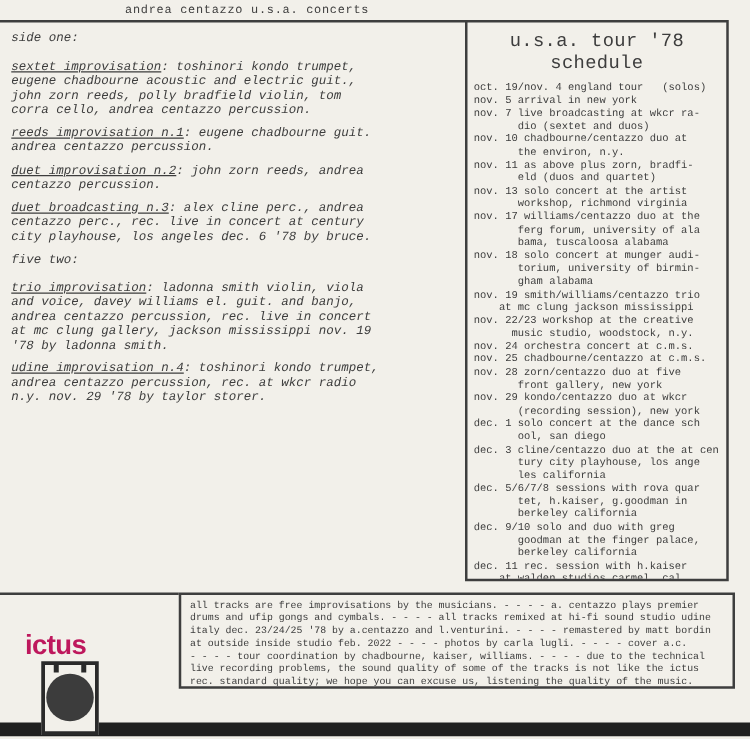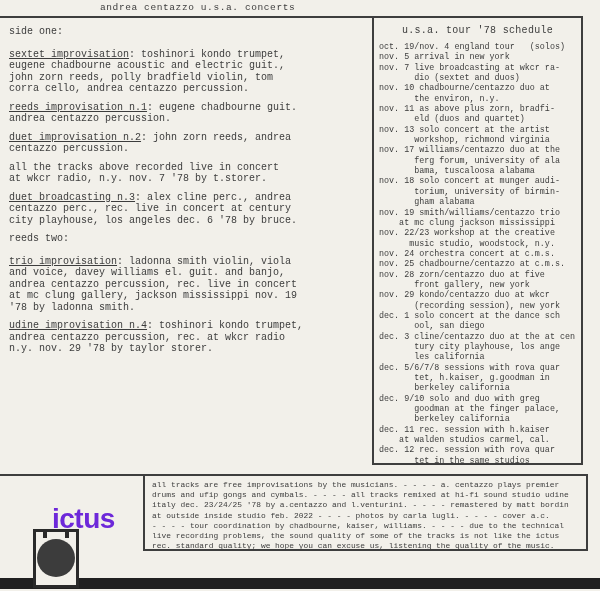--- a/index.html
+++ b/index.html
@@ -15,33 +15,33 @@
     position:absolute;left:100px;top:2px;
     font-size:9.5px;letter-spacing:.6px;text-align:center;
   }
   .title-rule{
     position:absolute;left:0;top:16px;width:372px;height:2px;
     background:#3e3e3e;
   }
   
   .left-col{
     position:absolute;left:9px;top:26px;width:300px;
-    font-size:10px;line-height:11.5px;
+    font-size:10px;line-height:11.5px;font-style:italic;
   }
   .side-heading{margin:0 0 11px 0;}
   .track{margin:0 0 7px 0;white-space:pre-line;}
   .track .lead{text-decoration:underline;text-underline-offset:1px;}
   
   .tour-box{
     position:absolute;left:372px;top:16px;width:211px;height:449px;
     box-sizing:border-box;border:2px solid #3e3e3e;
     padding:7px 5px 0 5px;overflow:hidden;
   }
   .tour-title{
-    font-size:10px;text-align:center;margin:0 0 6px 0;letter-spacing:.3px;
+    font-size:15px;text-align:center;margin:0 0 6px 0;letter-spacing:.3px;
   }
   .tour-body{
     font-size:8.4px;line-height:10.35px;white-space:pre;
   }
   
   .credits-rule{
     position:absolute;left:0;top:474px;width:143px;height:2px;background:#3e3e3e;
   }
   .credits-box{
     position:absolute;left:143px;top:474px;width:445px;height:77px;
@@ -51,23 +51,23 @@
   .credits-body{
     font-size:7.9px;line-height:10.2px;white-space:pre;
   }
   
   .bottom-bar{
     position:absolute;left:0;top:578px;width:600px;height:11px;
     background:#202020;z-index:1;
   }
   
   .logo-word{
-    position:absolute;left:52px;top:503px;
+    position:absolute;left:20px;top:503px;
     font-family:"Liberation Sans","DejaVu Sans",sans-serif;
-    font-weight:700;font-size:28px;letter-spacing:-.5px;color:#6d28d9;
+    font-weight:700;font-size:22px;letter-spacing:-.5px;color:#be185d;
     z-index:2;
   }
   .logo-mark{
     position:absolute;left:33px;top:529px;width:46px;height:59px;
     box-sizing:border-box;border:3px solid #2a2a2a;background:#f2f0ea;
     z-index:2;
   }
   .logo-mark .tab{
     position:absolute;top:0;width:4px;height:6px;background:#2a2a2a;
   }
@@ -90,27 +90,25 @@
     <div class="side-heading">side one:</div>
 
     <p class="track"><span class="lead">sextet improvisation</span><span>: toshinori kondo trumpet,
 eugene chadbourne acoustic and electric guit.,
 john zorn reeds, polly bradfield violin, tom
 corra cello, andrea centazzo percussion.</span></p>
     <p class="track"><span class="lead">reeds improvisation n.1</span><span>: eugene chadbourne guit.
 andrea centazzo percussion.</span></p>
     <p class="track"><span class="lead">duet improvisation n.2</span><span>: john zorn reeds, andrea
 centazzo percussion.</span></p>
-    <p class="track"><span class="lead"></span><span>all the tracks above recorded live in concert
-at wkcr radio, n.y. nov. 7 '78 by t.storer.</span></p>
     <p class="track"><span class="lead">duet broadcasting n.3</span><span>: alex cline perc., andrea
 centazzo perc., rec. live in concert at century
 city playhouse, los angeles dec. 6 '78 by bruce.</span></p>
 
-    <div class="side-heading">reeds two:</div>
+    <div class="side-heading">five two:</div>
 
     <p class="track"><span class="lead">trio improvisation</span><span>: ladonna smith violin, viola
 and voice, davey williams el. guit. and banjo,
 andrea centazzo percussion, rec. live in concert
 at mc clung gallery, jackson mississippi nov. 19
 '78 by ladonna smith.</span></p>
     <p class="track"><span class="lead">udine improvisation n.4</span><span>: toshinori kondo trumpet,
 andrea centazzo percussion, rec. at wkcr radio
 n.y. nov. 29 '78 by taylor storer.</span></p>
   </div>

